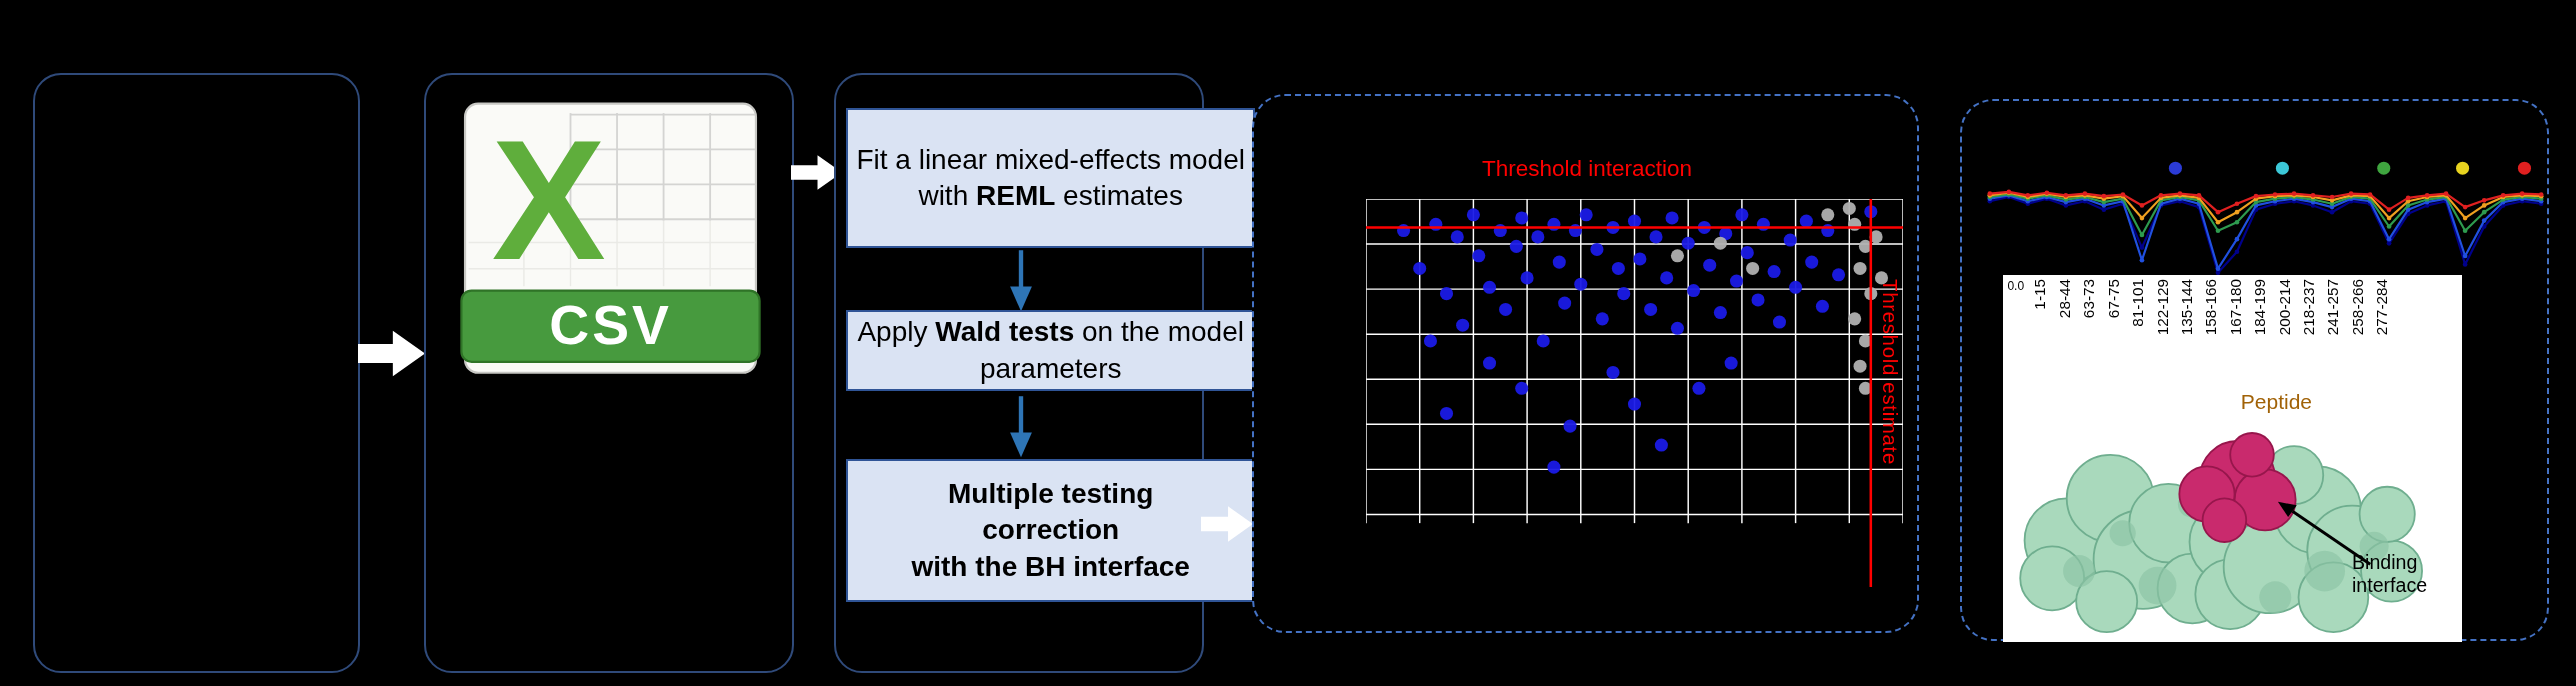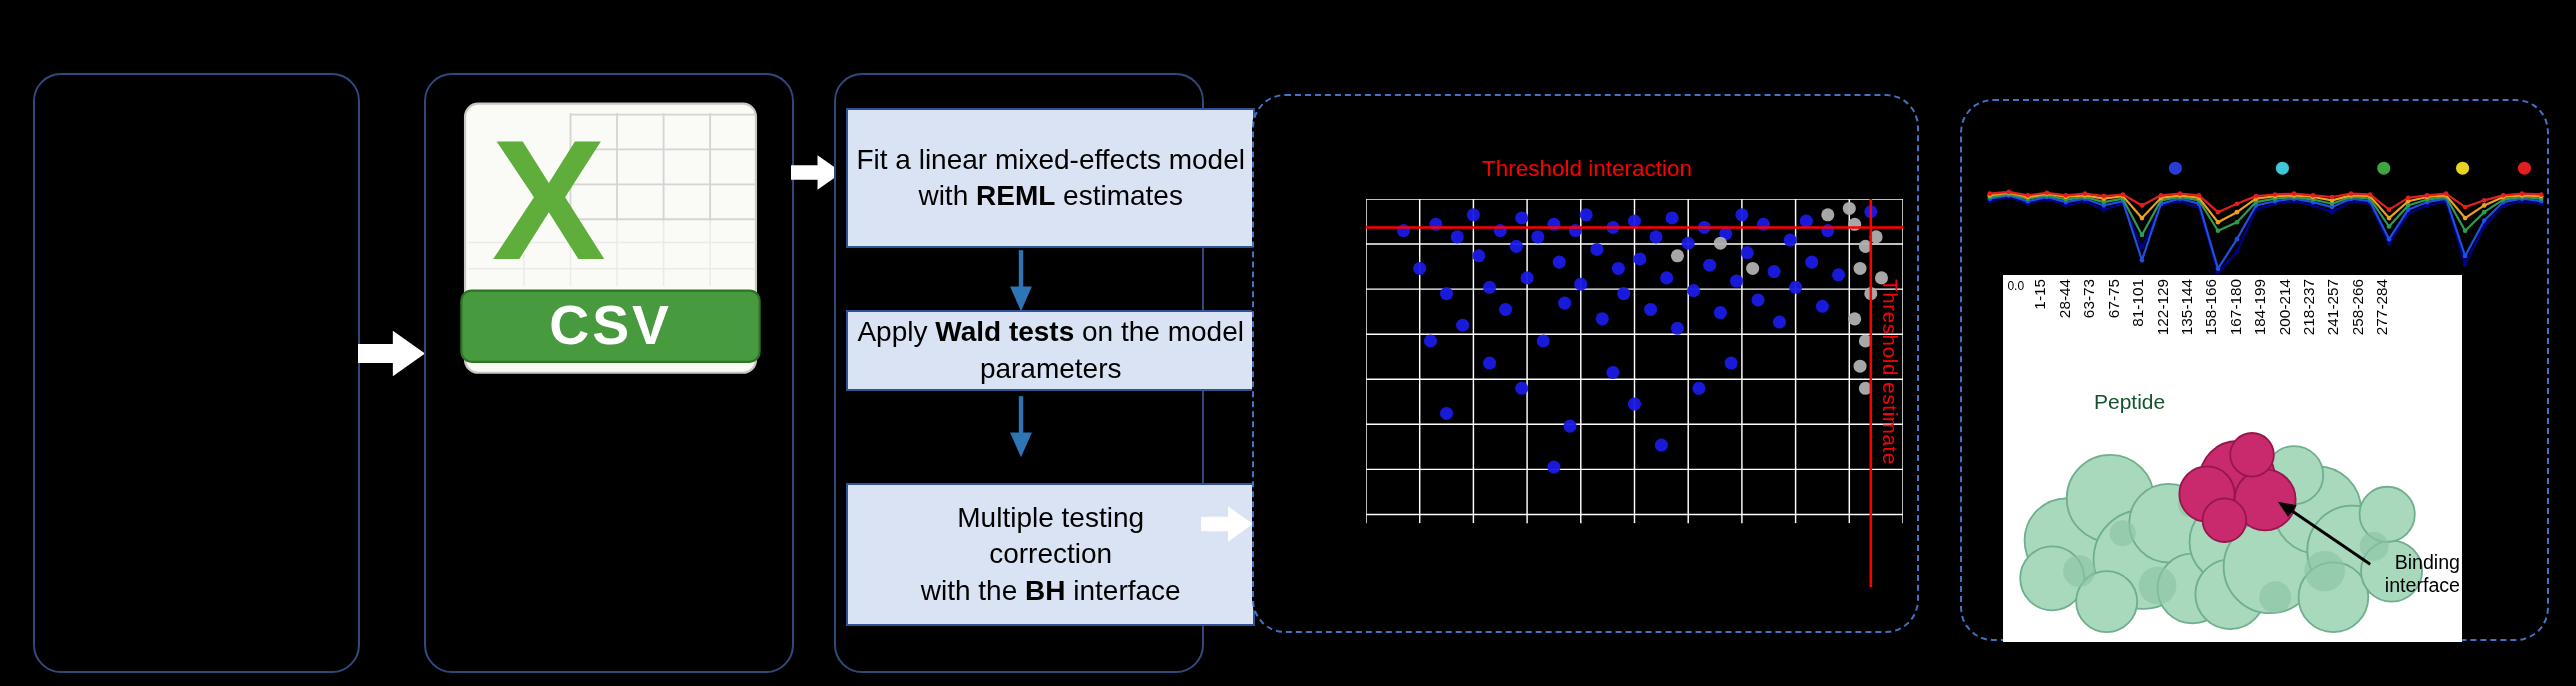--- a/index.html
+++ b/index.html
@@ -22,45 +22,45 @@
   .sheet-grid-faint{stroke:#EAEAE6;stroke-width:2;fill:none;}
   .csv-x{fill:var(--csv-x,#5FAE3C);font-size:235px;font-weight:bold;text-anchor:middle;}
   .banner{fill:var(--csv-banner,#479A3E);stroke:#2F7327;stroke-width:3;}
   .csv-label{fill:#FFF;font-size:76px;font-weight:bold;text-anchor:middle;letter-spacing:4px;}
   .flow-box{position:absolute;left:10.2px;width:409px;background:var(--box-fill,#DAE3F3);
             border:2.2px solid var(--box-border,#2F5496);display:flex;align-items:center;
             justify-content:center;text-align:center;}
   .flow-text{font-size:28px;line-height:1.3;color:#000;white-space:pre-line;padding:0 5.8px;}
   #fbox1{top:33px;height:140px;}
   #fbox2{top:235px;height:81px;}
-  #fbox3{top:408px;height:143px;}
+  #fbox3{top:384px;height:143px;font-weight:bold;}
   .down-arrow{position:absolute;left:169px;}
   .down-arrow rect,.down-arrow polygon{fill:var(--flow-arrow,#2E75B6);}
   #darrow1{top:175px;}
   #darrow2{top:321px;}
   #volcano-svg{position:absolute;left:112px;top:103px;}
   .vlabel-h{position:absolute;left:204px;top:60px;color:var(--red,#F00);font-size:22.5px;margin-left:24px;}
   .vlabel-v{position:absolute;left:624px;top:183px;color:var(--red,#F00);font-size:20.4px;
             writing-mode:vertical-rl;letter-spacing:0.7px;}
   #uptake-svg{position:absolute;left:22px;top:57px;}
   #results-white{position:absolute;left:41px;top:174px;width:459px;height:367px;background:#FFF;}
   #ytick{position:absolute;left:4.4px;top:4.4px;font-size:12px;color:#000;}
   #pep-labels{position:absolute;left:0;top:0;width:459px;height:127px;}
   .pep-label{position:absolute;top:3.6px;transform-origin:100% 0;transform:rotate(-90deg);
              white-space:nowrap;font-size:15.3px;color:#000;line-height:1;}
-  #pep-title{position:absolute;left:91px;top:115px;width:218px;text-align:left;
-             font-size:21px;color:#14532d;}
+  #pep-title{position:absolute;left:91px;top:115px;width:218px;text-align:right;
+             font-size:21px;color:#a16207;}
   #protein-svg{position:absolute;left:8.7px;top:142px;}
   .pg-c{fill:var(--pg,#A9D9BC);stroke:var(--pge,#6FAE8F);stroke-width:2.5;}
   .pga-c{fill:var(--pga,#8CC3A4);opacity:.65;}
   .pk-c{fill:var(--pk,#C92A6D);stroke:var(--pke,#97164C);stroke-width:2.5;}
   #annot-arrow{position:absolute;left:0;top:0;}
   #annot-arrow line{stroke:#000;stroke-width:4;}
   #annot-arrow polygon{fill:#000;}
-  #binding-label{position:absolute;left:349px;top:276px;width:108px;text-align:right;
+  #binding-label{position:absolute;left:349px;top:276px;width:108px;text-align:left;
                  font-size:19.6px;line-height:1.15;color:#000;}
 </style>
 </head>
 <body>
 
 <div id="canvas">
 
   <div class="panel solid" id="panel1"></div>
 
   <svg class="big-arrow" style="left:358px;top:326px" width="67" height="55" viewBox="0 0 100 80">

